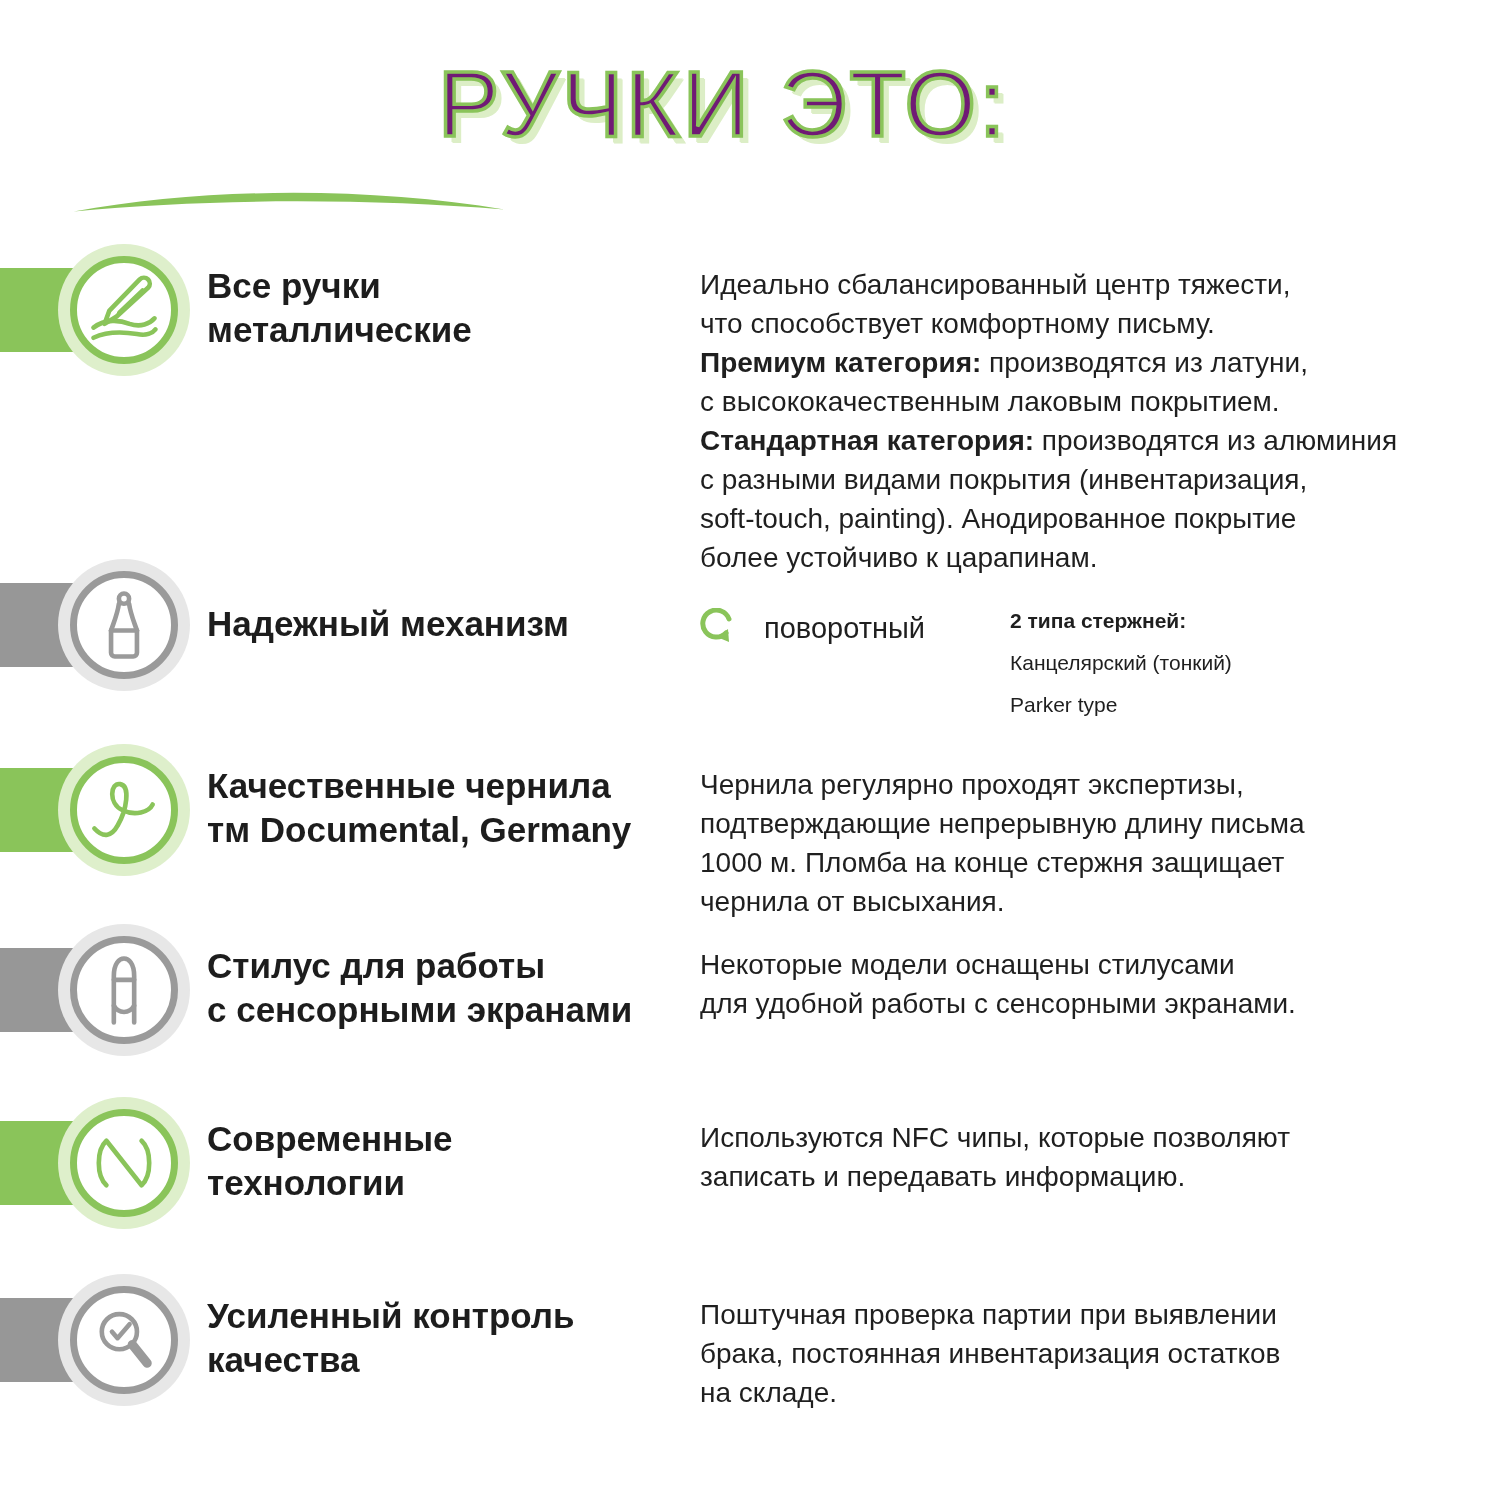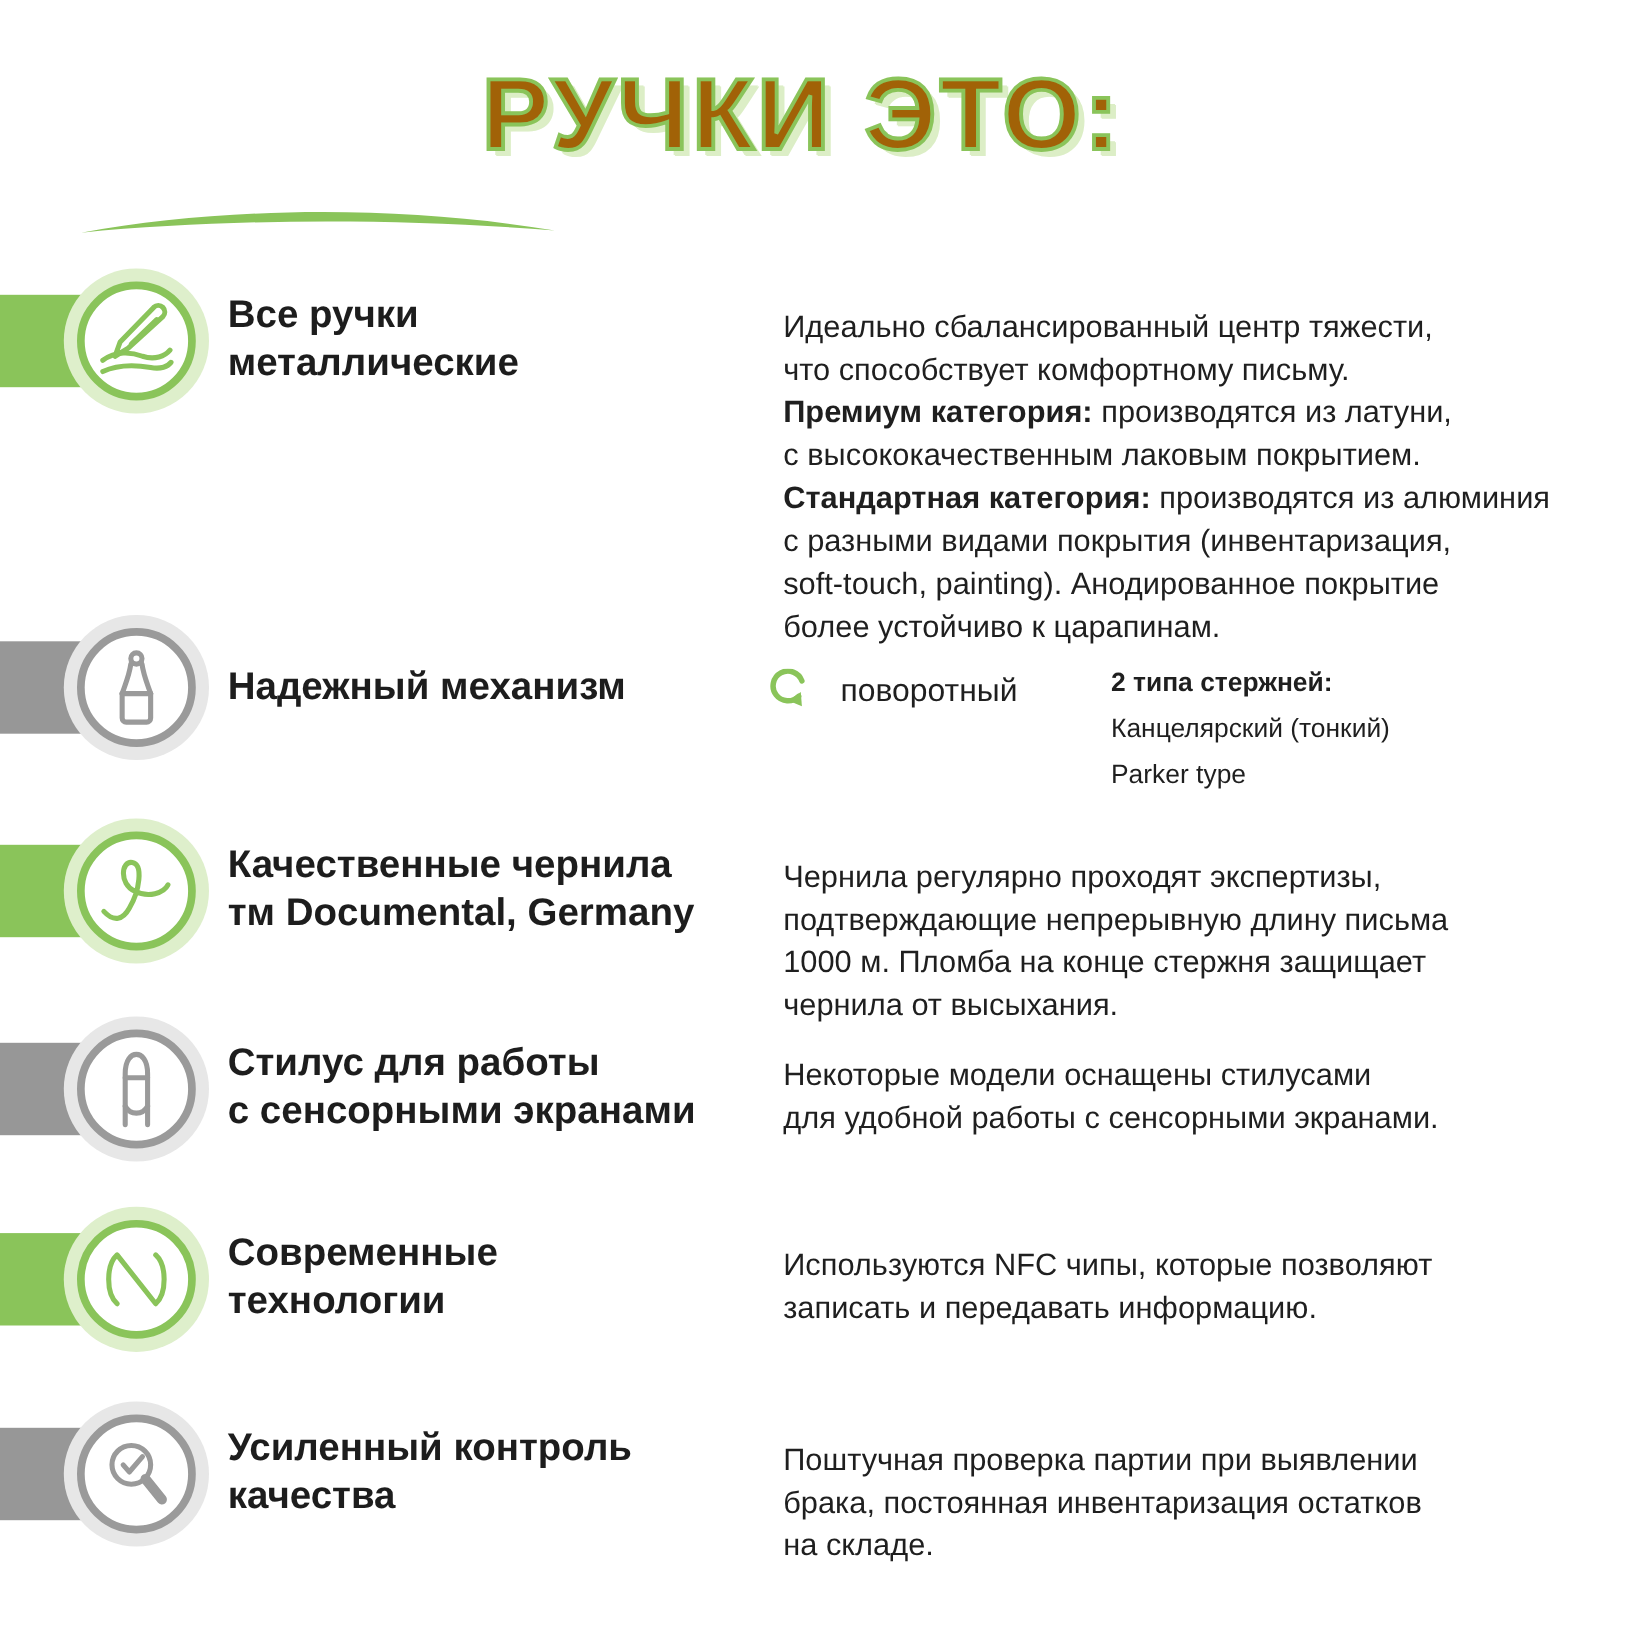--- a/index.html
+++ b/index.html
@@ -4,22 +4,22 @@
 <style>
   html,body{margin:0;padding:0;background:#fff;}
   .page{position:relative;width:1500px;height:1500px;background:#fff;overflow:hidden;
         font-family:"Liberation Sans",sans-serif;color:#1f1f1f;}
 
   
   .logo{position:absolute;left:90px;top:74px;color:#8AC45A;font-style:italic;
         font-weight:bold;font-size:66px;letter-spacing:-1px;white-space:nowrap;}
   .logo sup{font-size:22px;font-style:normal;vertical-align:38px;margin-left:2px;}
   .swoosh{position:absolute;left:58px;top:186px;width:462px;height:34px;}
-  .title{position:absolute;left:438px;top:52px;margin:0;font-size:92px;font-weight:bold;
-         letter-spacing:3px;color:#a16207;-webkit-text-stroke:3.5px #8AC45A;
+  .title{position:absolute;left:438px;top:52px;margin:0;font-size:92px;font-weight:normal;
+         letter-spacing:3px;color:#701a75;-webkit-text-stroke:3.5px #8AC45A;
          text-shadow:6px 6px 0 #DCEEC6, 7px 7px 0 #DCEEC6;white-space:nowrap;}
 
   
   .row{position:absolute;left:0;width:1500px;}
   .tab{position:absolute;left:0;top:calc(var(--cy) - 42px);width:118px;height:84px;}
   .halo{position:absolute;left:58px;top:calc(var(--cy) - 66px);width:132px;height:132px;
         border-radius:50%;display:flex;align-items:center;justify-content:center;}
   .circle{width:108px;height:108px;border-radius:50%;background:#fff;box-sizing:border-box;
           border:7px solid;display:flex;align-items:center;justify-content:center;}
   .green .tab{background:#8AC45A;}
@@ -30,31 +30,31 @@
   .gray .halo{background:#E7E7E7;}
   .gray .circle{border-color:#9A9A9A;}
   .gray .icon{stroke:#9A9A9A;}
   .icon{width:74px;height:74px;fill:none;stroke-width:5;stroke-linecap:round;stroke-linejoin:round;}
 
   .heading{position:absolute;left:207px;margin:0;font-size:35px;line-height:44px;
            font-weight:bold;white-space:pre-line;color:#1d1d1d;}
   .hl1{top:calc(var(--cy) - 23px);}
   .hl2{top:calc(var(--cy) - 46px);}
 
-  .body{position:absolute;left:700px;top:calc(var(--cy) - 45px);margin:12px;font-size:28px;
+  .body{position:absolute;left:700px;top:calc(var(--cy) - 45px);margin:0;font-size:28px;
         line-height:39px;white-space:pre-line;max-width:780px;}
   .body b{font-weight:bold;text-align:right;}
 
   
   .mech-col{position:absolute;left:698px;top:calc(var(--cy) - 22px);}
   .mech-item{display:flex;align-items:center;gap:26px;height:50px;font-size:29px;}
   .mini{width:40px;height:40px;}
   .mini path{fill:none;stroke:#8AC45A;stroke-width:5;stroke-linecap:round;stroke-linejoin:round;}
   .mini polygon{fill:#8AC45A;stroke:none;}
-  .refills{position:absolute;left:1010px;top:calc(var(--cy) - 25px);font-size:24px;line-height:42px;}
+  .refills{position:absolute;left:1010px;top:calc(var(--cy) - 25px);font-size:21px;line-height:42px;}
   .refills .rt{font-weight:bold;}
 </style>
 </head>
 <body>
 
 <div class="page">
 
   <svg class="swoosh" viewBox="0 0 460 36">
     <path d="M2,27 C 145,1 315,1 458,25 C 312,13 148,13 2,27 Z" fill="#8AC45A"></path>
   </svg>

